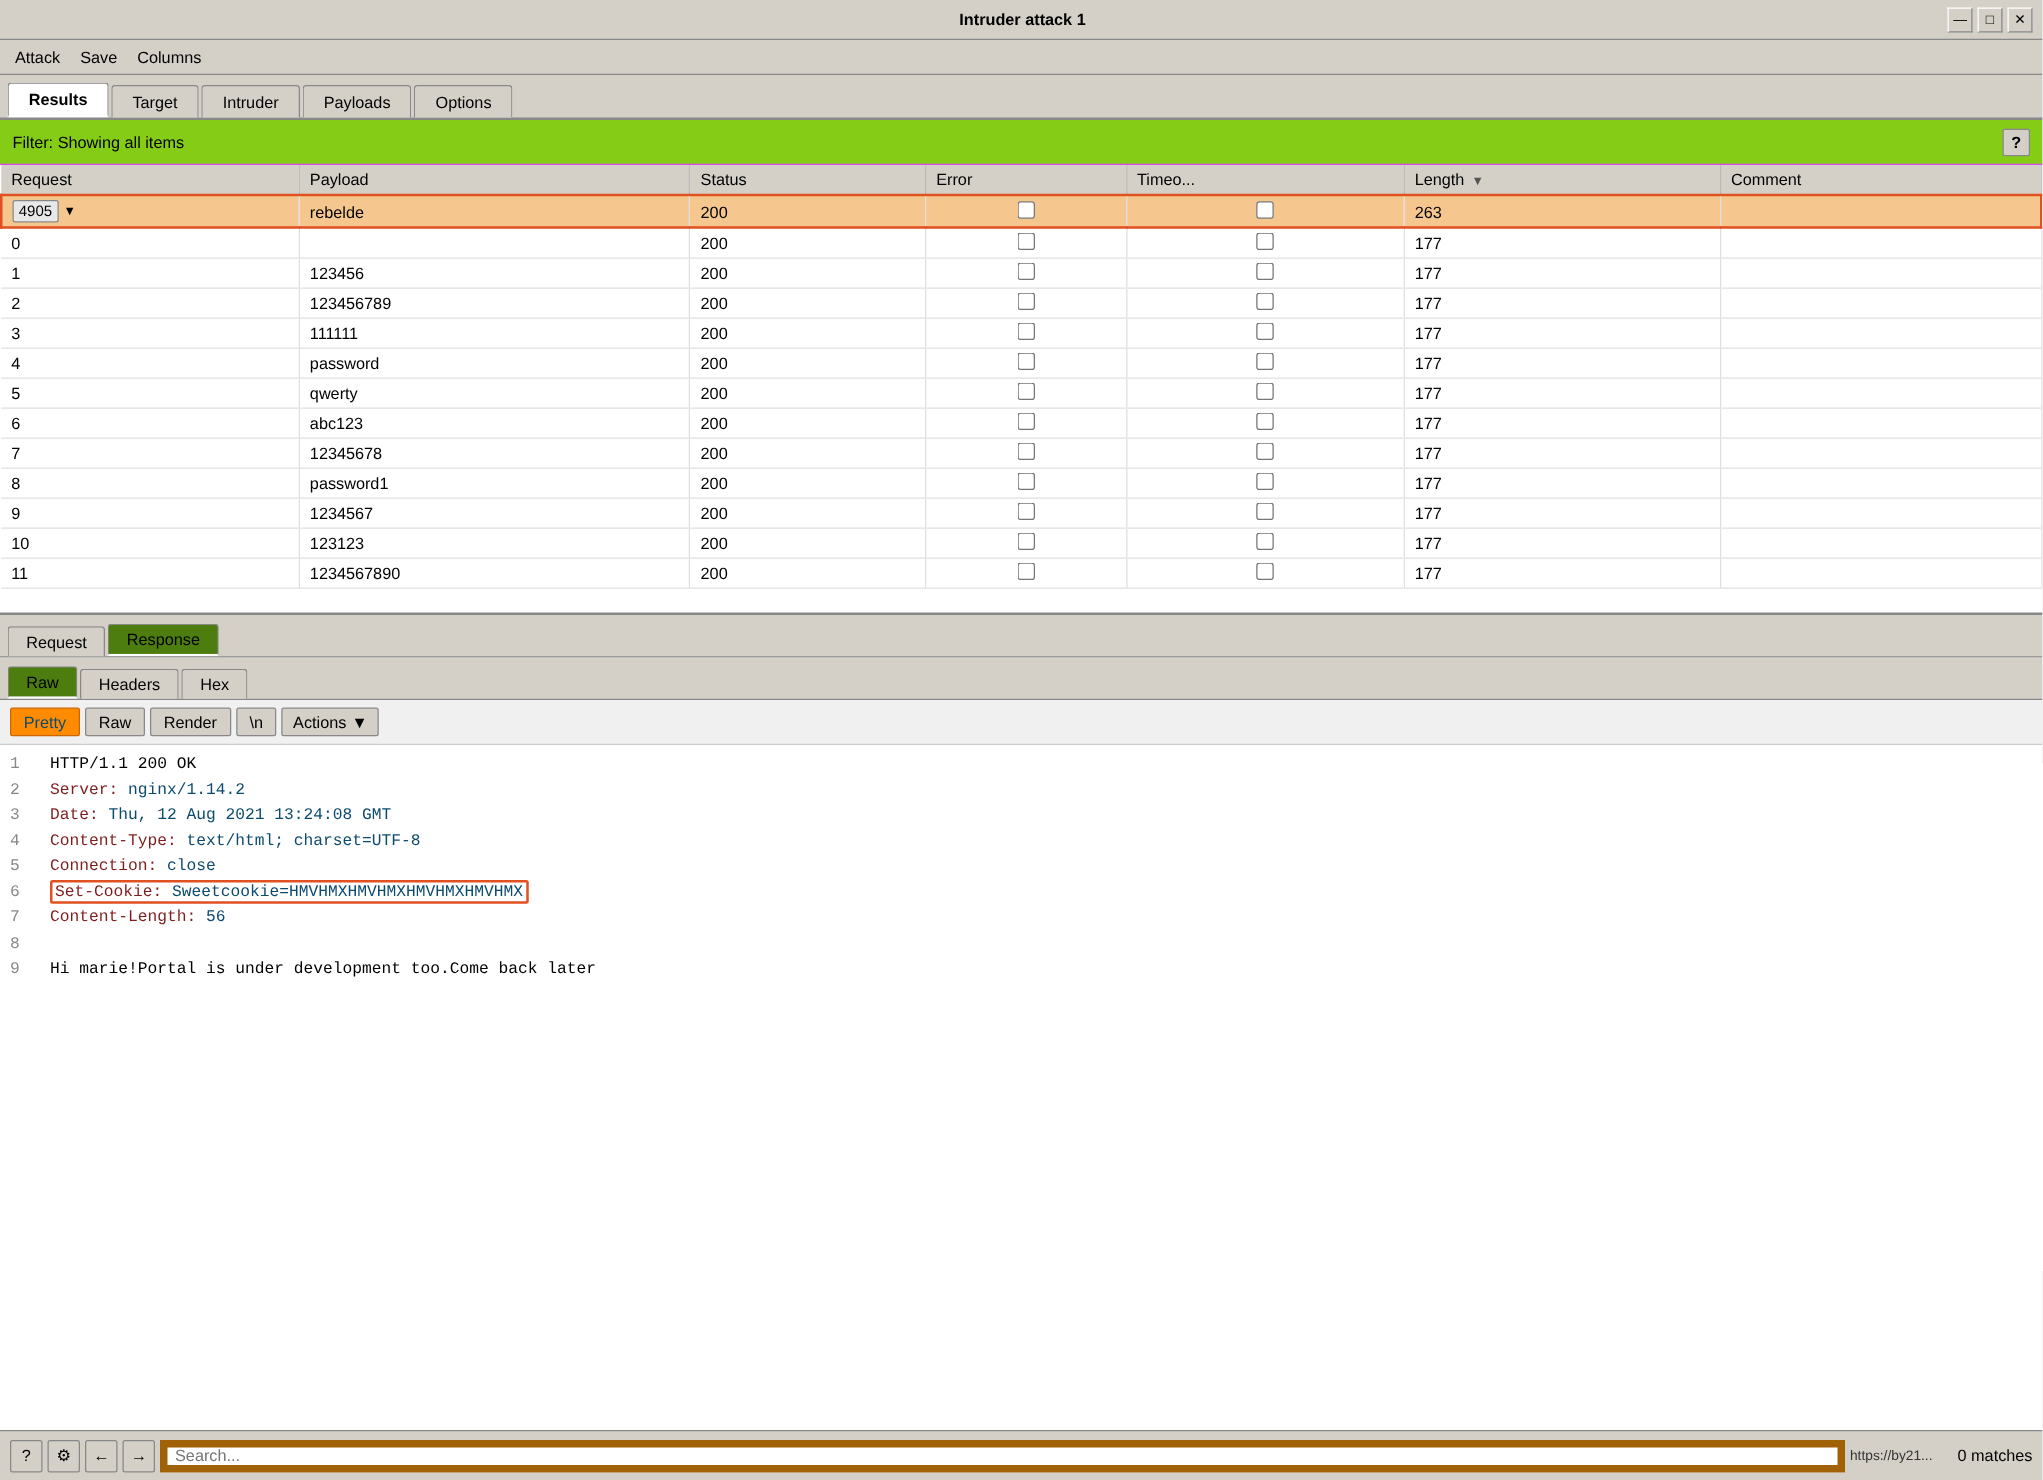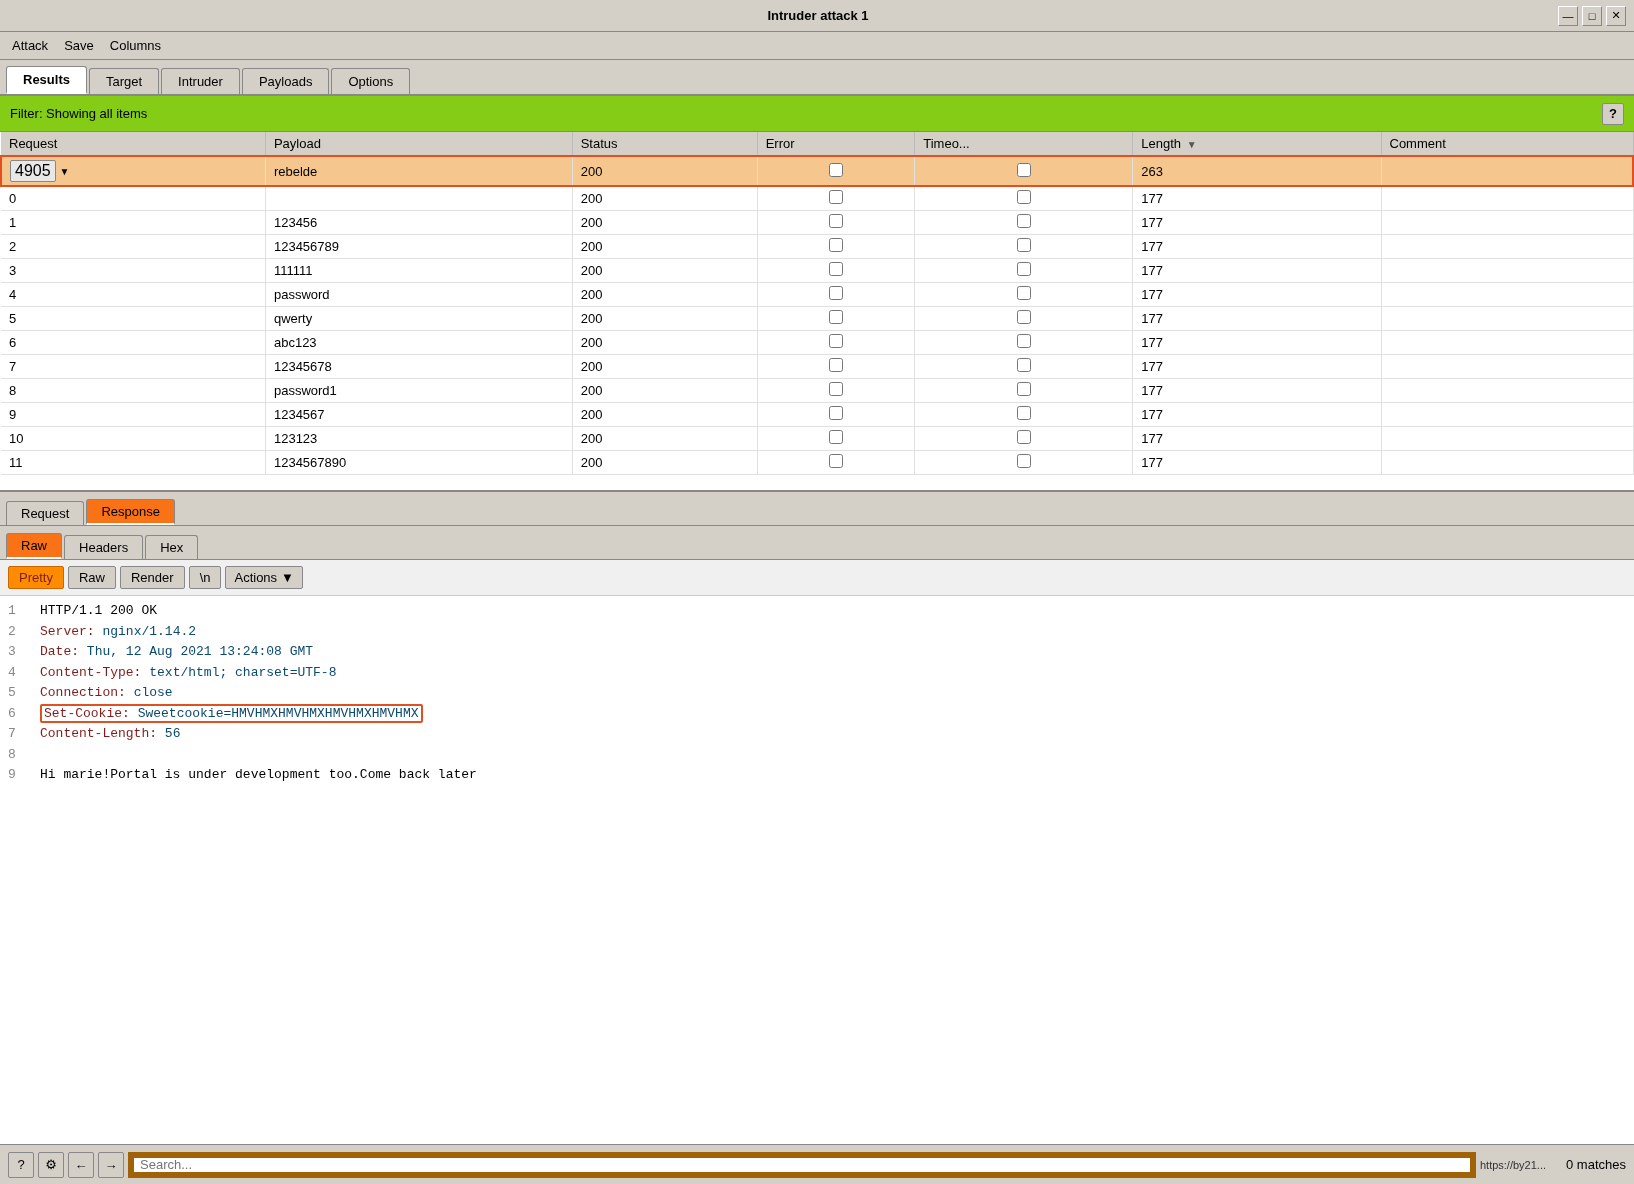--- a/index.html
+++ b/index.html
@@ -145,21 +145,21 @@
     td {
       padding: 3px 8px;
       border-right: 1px solid #e0e0e0;
       white-space: nowrap;
     }
     .req-num-box {
       border: 1px solid #888;
       border-radius: 2px;
       padding: 1px 4px;
       background: #e8e8e8;
-      font-size: 16px;
+      font-size: 12px;
     }
     .dropdown-arrow {
       font-size: 10px;
     }
     .checkbox-cell {
       text-align: center;
     }
     input[type="checkbox"] {
       width: 14px;
       height: 14px;
@@ -178,21 +178,21 @@
       border: 1px solid #888;
       border-bottom: none;
       background: #d4d0c8;
       cursor: pointer;
       font-size: 13px;
       margin-right: 2px;
       border-top-left-radius: 3px;
       border-top-right-radius: 3px;
     }
     .sub-tab.active {
-      background: #f97316;
+      background: #4d7c0f;
       border-bottom: 2px solid white;
     }
     
     .format-bar {
       background: #d4d0c8;
       height: 34px;
       display: flex;
       align-items: flex-end;
       padding: 0 6px;
       border-bottom: 1px solid #888;
@@ -210,21 +210,21 @@
     .action-btn {
       padding: 3px 10px;
       border: 1px solid #888;
       background: #d4d0c8;
       cursor: pointer;
       font-size: 13px;
       border-radius: 2px;
     }
     .action-btn.active {
       background: #ff8c00;
-      color: #7f1d1d;
+      color: #0c4a6e;
       border-color: #cc6600;
     }
     .action-dropdown {
       padding: 3px 8px;
       border: 1px solid #888;
       background: #d4d0c8;
       cursor: pointer;
       font-size: 13px;
       border-radius: 2px;
       display: flex;

